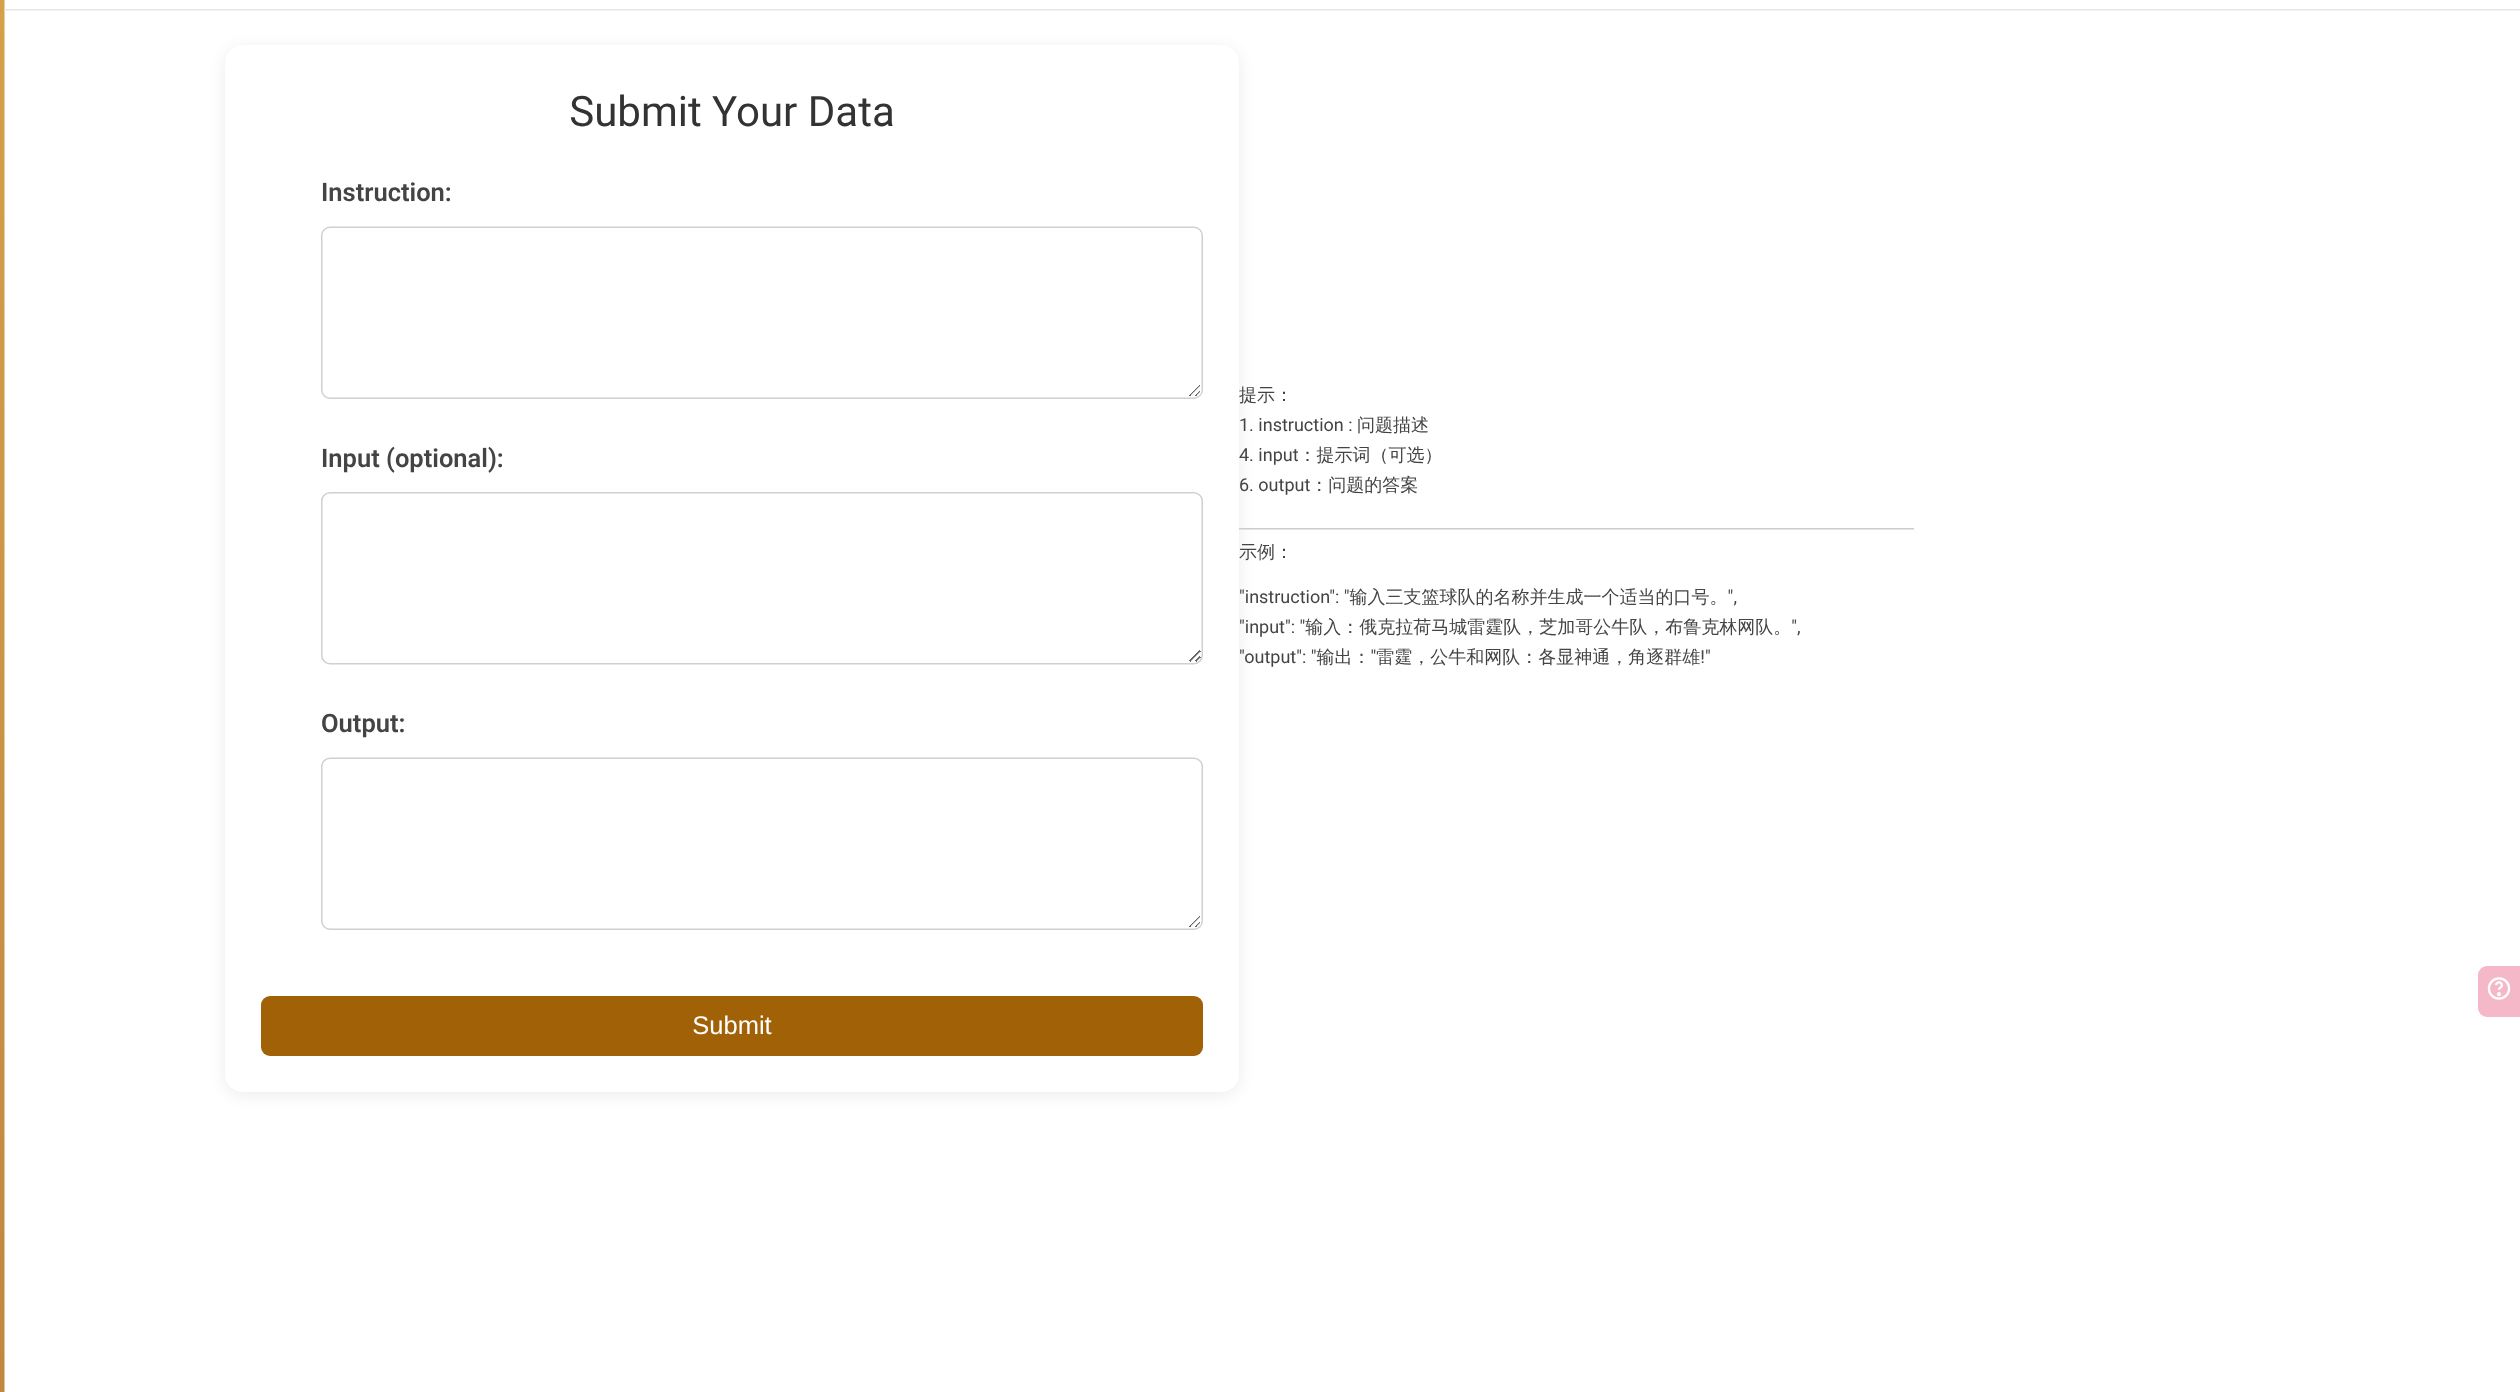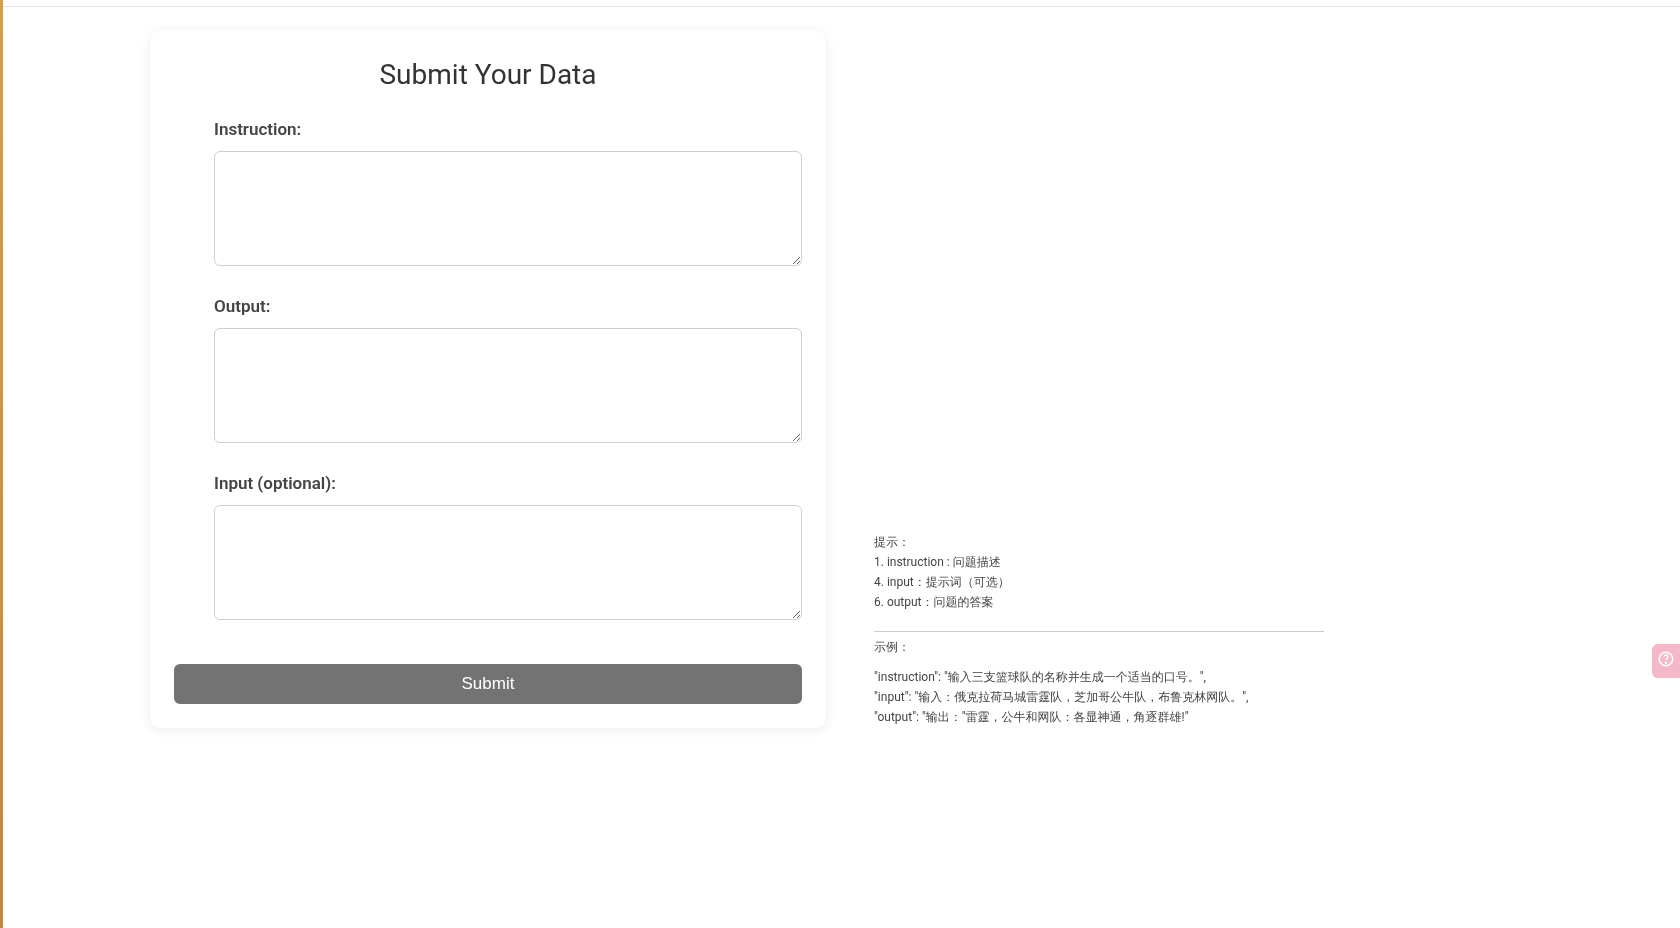--- a/index.html
+++ b/index.html
@@ -28,22 +28,21 @@
       left: 3px;
       right: 0;
       top: 6px;
       height: 1px;
       background: #e5e5e5;
     }
     .main-container {
       display: flex;
       padding-top: 30px;
       padding-left: 150px;
-      gap: 48px;
-      align-items: flex-end;
+      align-items: flex-start;
     }
     .form-card {
       width: 676px;
       background: #ffffff;
       border-radius: 12px;
       box-shadow: 0 2px 12px rgba(0, 0, 0, 0.08);
       padding: 28px 24px 24px 24px;
     }
     .form-title {
       font-size: 28px;
@@ -70,21 +69,21 @@
       border-radius: 6px;
       padding: 10px 12px;
       font-size: 14px;
       font-family: inherit;
       resize: both;
       outline: none;
     }
     .submit-button {
       width: 100%;
       height: 40px;
-      background: #737373;
+      background: #a16207;
       color: #ffffff;
       border: none;
       border-radius: 6px;
       font-size: 17px;
       font-weight: 500;
       cursor: pointer;
       margin-top: 14px;
     }
     .hints-panel {
       width: 450px;
@@ -140,26 +139,26 @@
 <div class="main-container">
   <div class="form-card">
     <h1 class="form-title">Submit Your Data</h1>
 
     <div class="form-group">
       <label class="form-label">Instruction:</label>
       <textarea class="form-textarea" value="" style=""></textarea>
     </div>
 
     <div class="form-group">
-      <label class="form-label">Output:</label>
+      <label class="form-label">Input (optional):</label>
       <textarea class="form-textarea" value="" style=""></textarea>
     </div>
 
     <div class="form-group">
-      <label class="form-label">Input (optional):</label>
+      <label class="form-label">Output:</label>
       <textarea class="form-textarea" value="" style=""></textarea>
     </div>
 
     <button class="submit-button">Submit</button>
   </div>
 
   <div class="hints-panel">
     <div class="hints-title">提示：</div>
     <div class="hints-list">
       <div class="hints-list-item">1. instruction : 问题描述</div>

